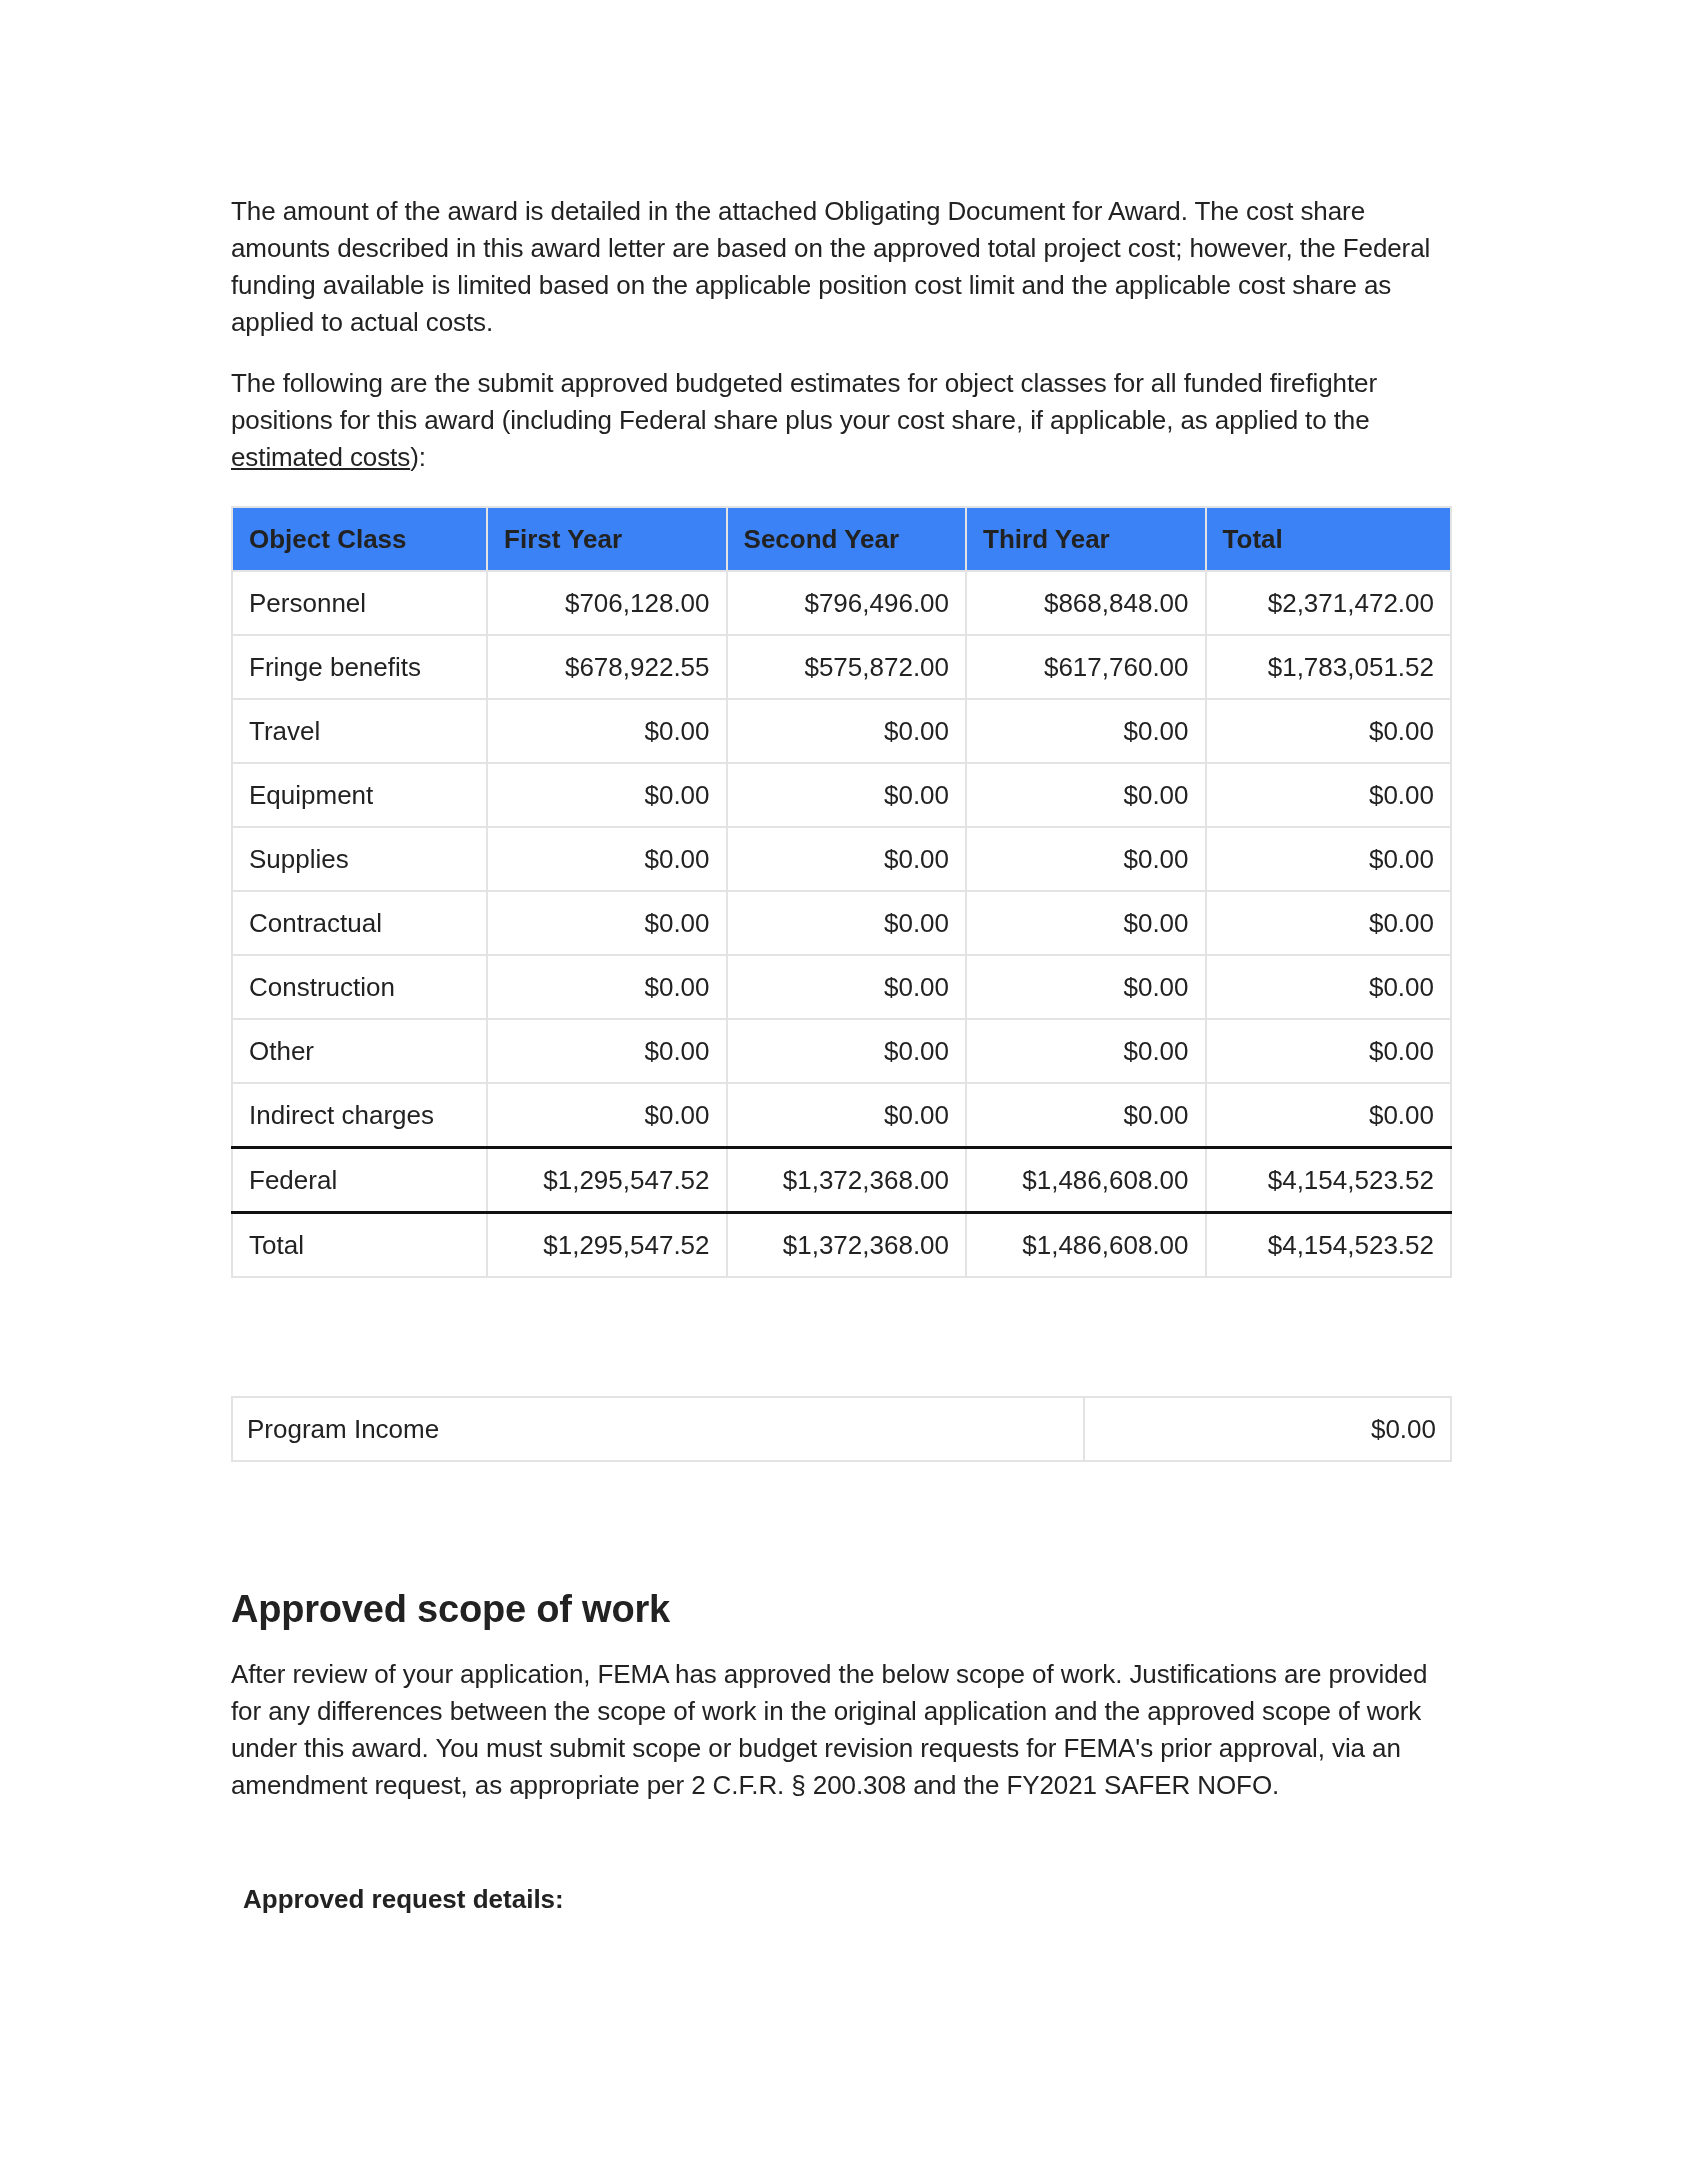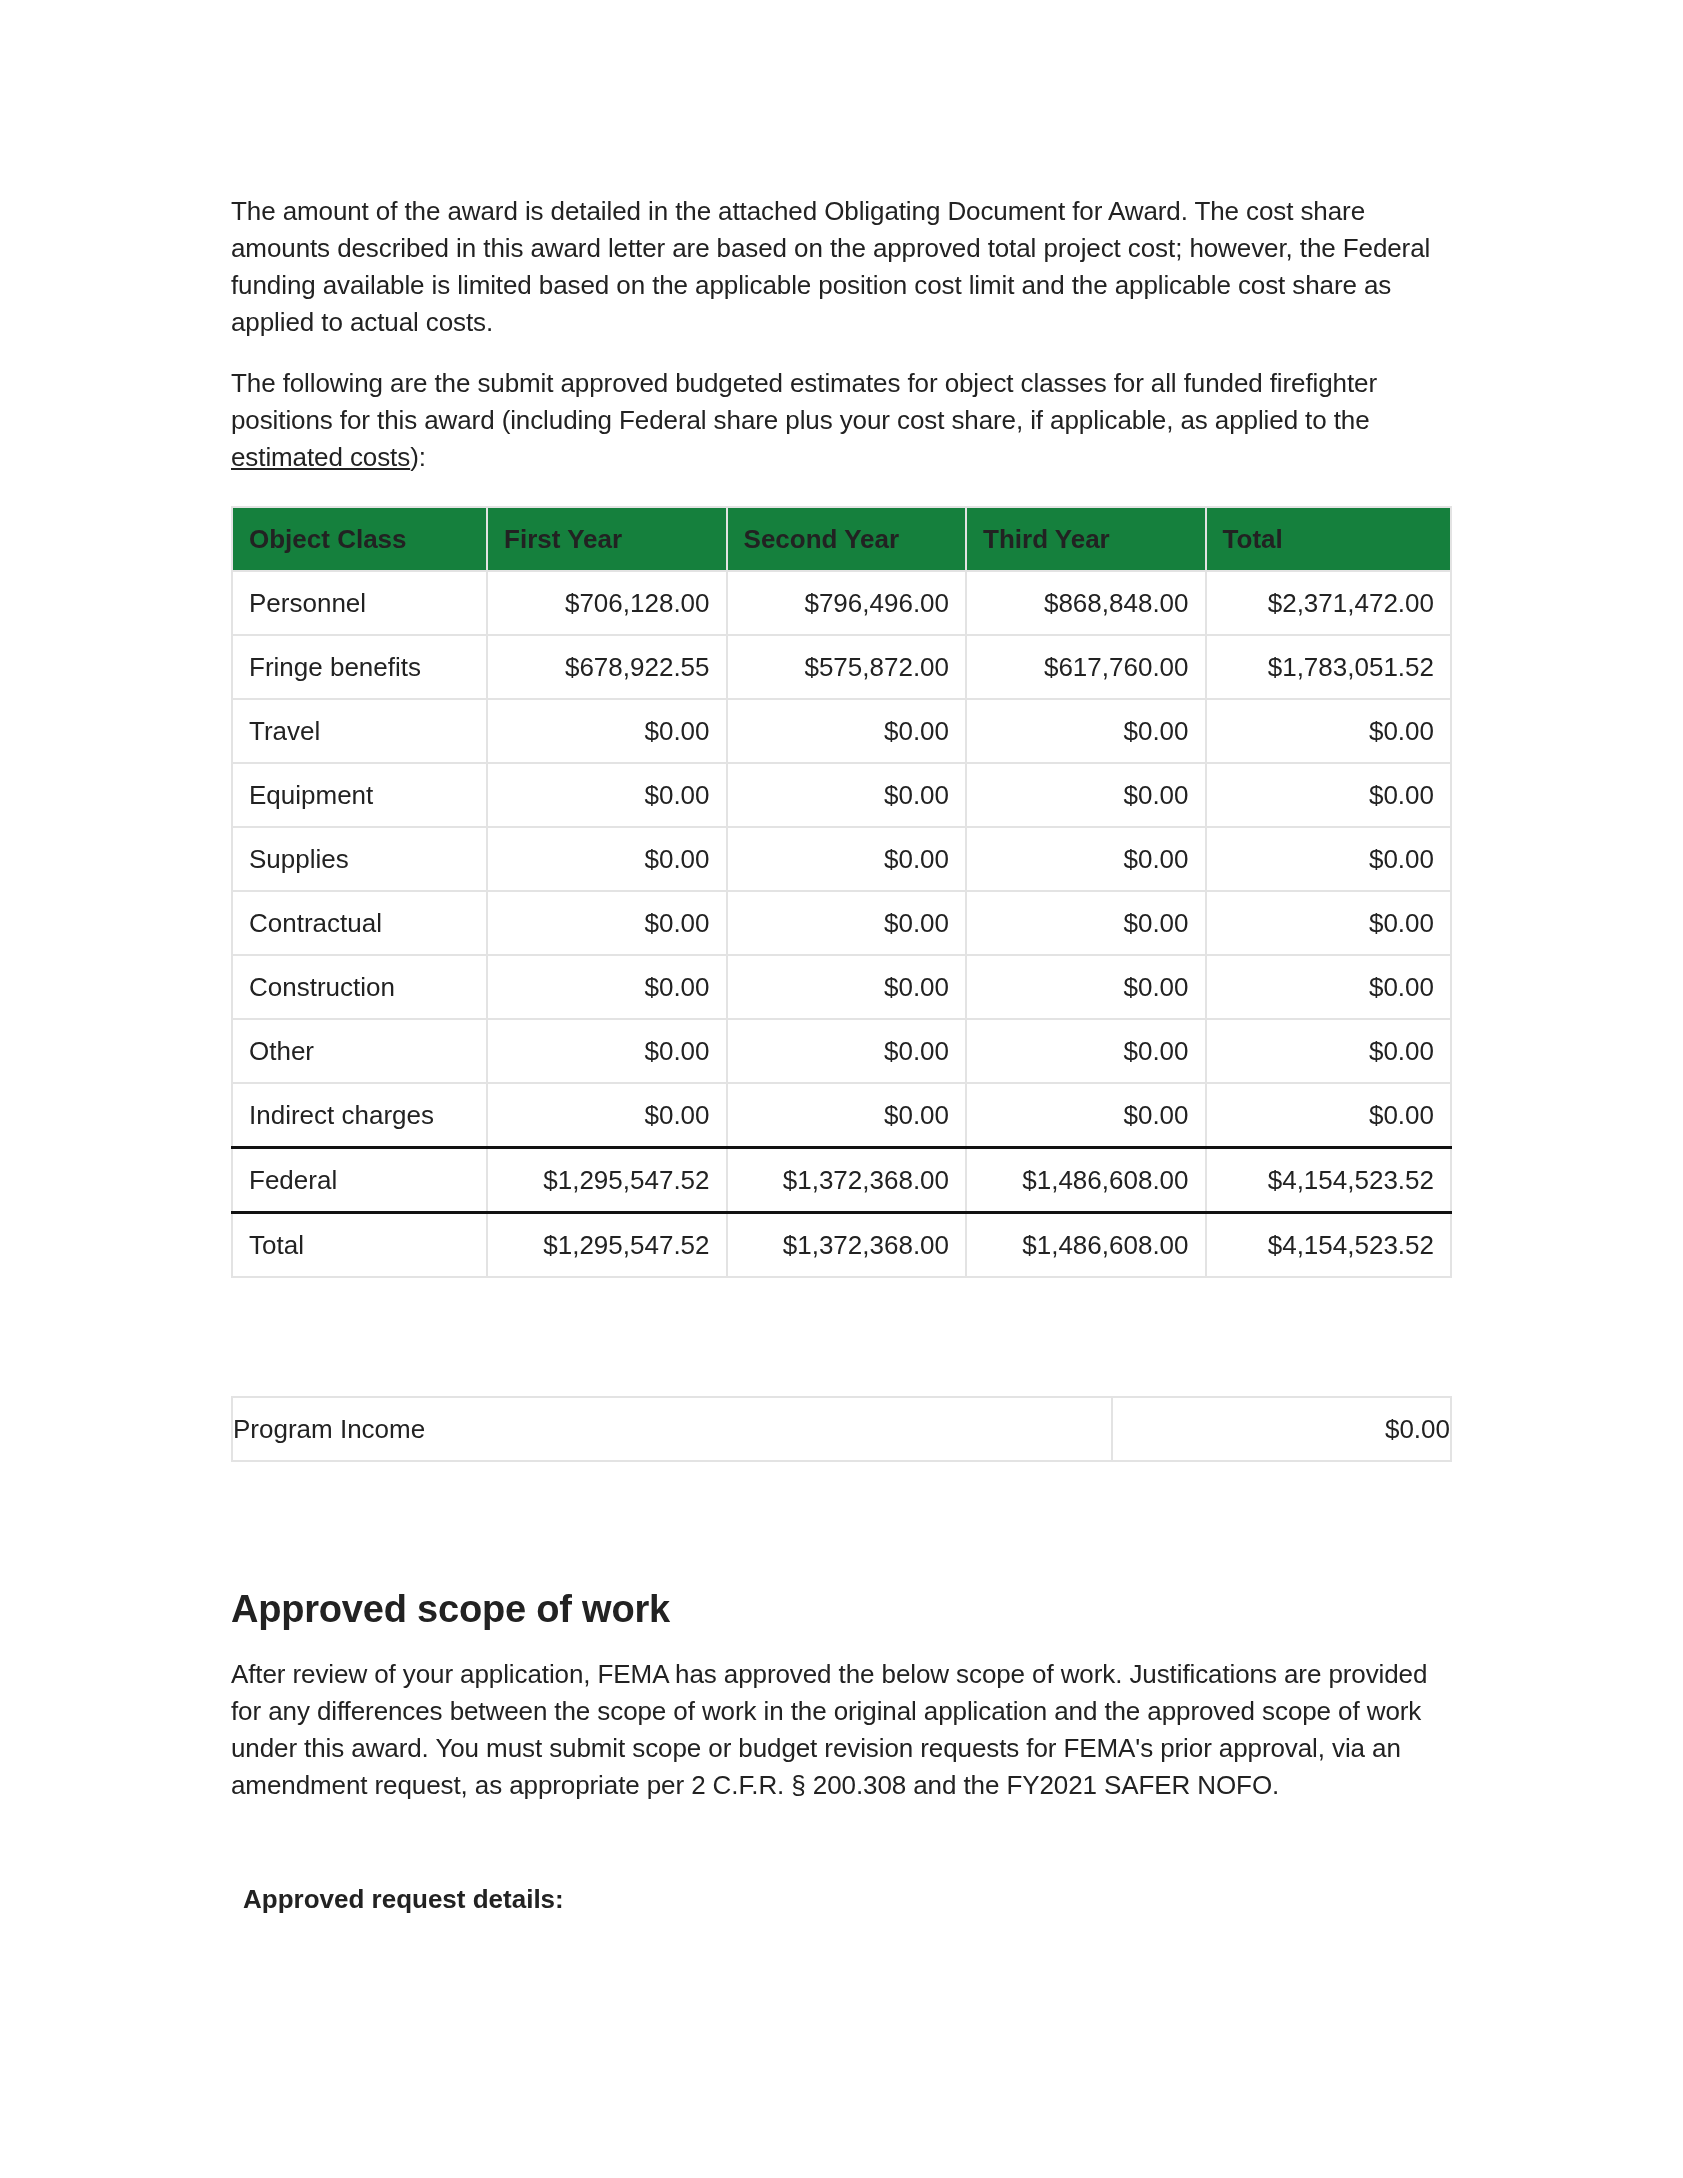--- a/index.html
+++ b/index.html
@@ -16,36 +16,36 @@
   .u { text-decoration: underline; }
 
   table.budget {
     position: absolute; top: 506px; left: 0; width: 1221px;
     border-collapse: collapse; font-size: 26px;
   }
   table.budget th, table.budget td {
     border: 2px solid #e3e3e3; height: 62px; padding: 0 16px;
   }
   table.budget th {
-    background: #15803d; font-weight: bold; text-align: left; color: #222;
+    background: #3b82f6; font-weight: bold; text-align: left; color: #222;
   }
   table.budget td.num { text-align: right; }
   table.budget td.label { text-align: left; }
   table.budget col.c0 { width: 256px; }
   table.budget col.c1 { width: 240px; }
   table.budget col.c2 { width: 240px; }
   table.budget col.c3 { width: 240px; }
   table.budget col.c4 { width: 246px; }
   table.budget tr.sep-top td { border-top: 3px solid #111111; }
 
   table.income {
     position: absolute; top: 1396px; left: 0; width: 1221px;
     border-collapse: collapse; font-size: 26px;
   }
-  table.income td { border: 2px solid #e3e3e3; height: 62px; padding: 0 0; }
+  table.income td { border: 2px solid #e3e3e3; height: 62px; padding: 0 14px; }
   table.income td.num { text-align: right; width: 337px; }
 
   h2.section {
     position: absolute; top: 1588px; left: 0; margin: 0;
     font-size: 38px; font-weight: bold; color: #222; letter-spacing: -0.2px;
   }
   #para3 { position: absolute; top: 1656px; left: 0; width: 1220px; }
   .subhead {
     position: absolute; top: 1872px; left: 0; margin: 12px;
     font-size: 26px; font-weight: bold; color: #222;

